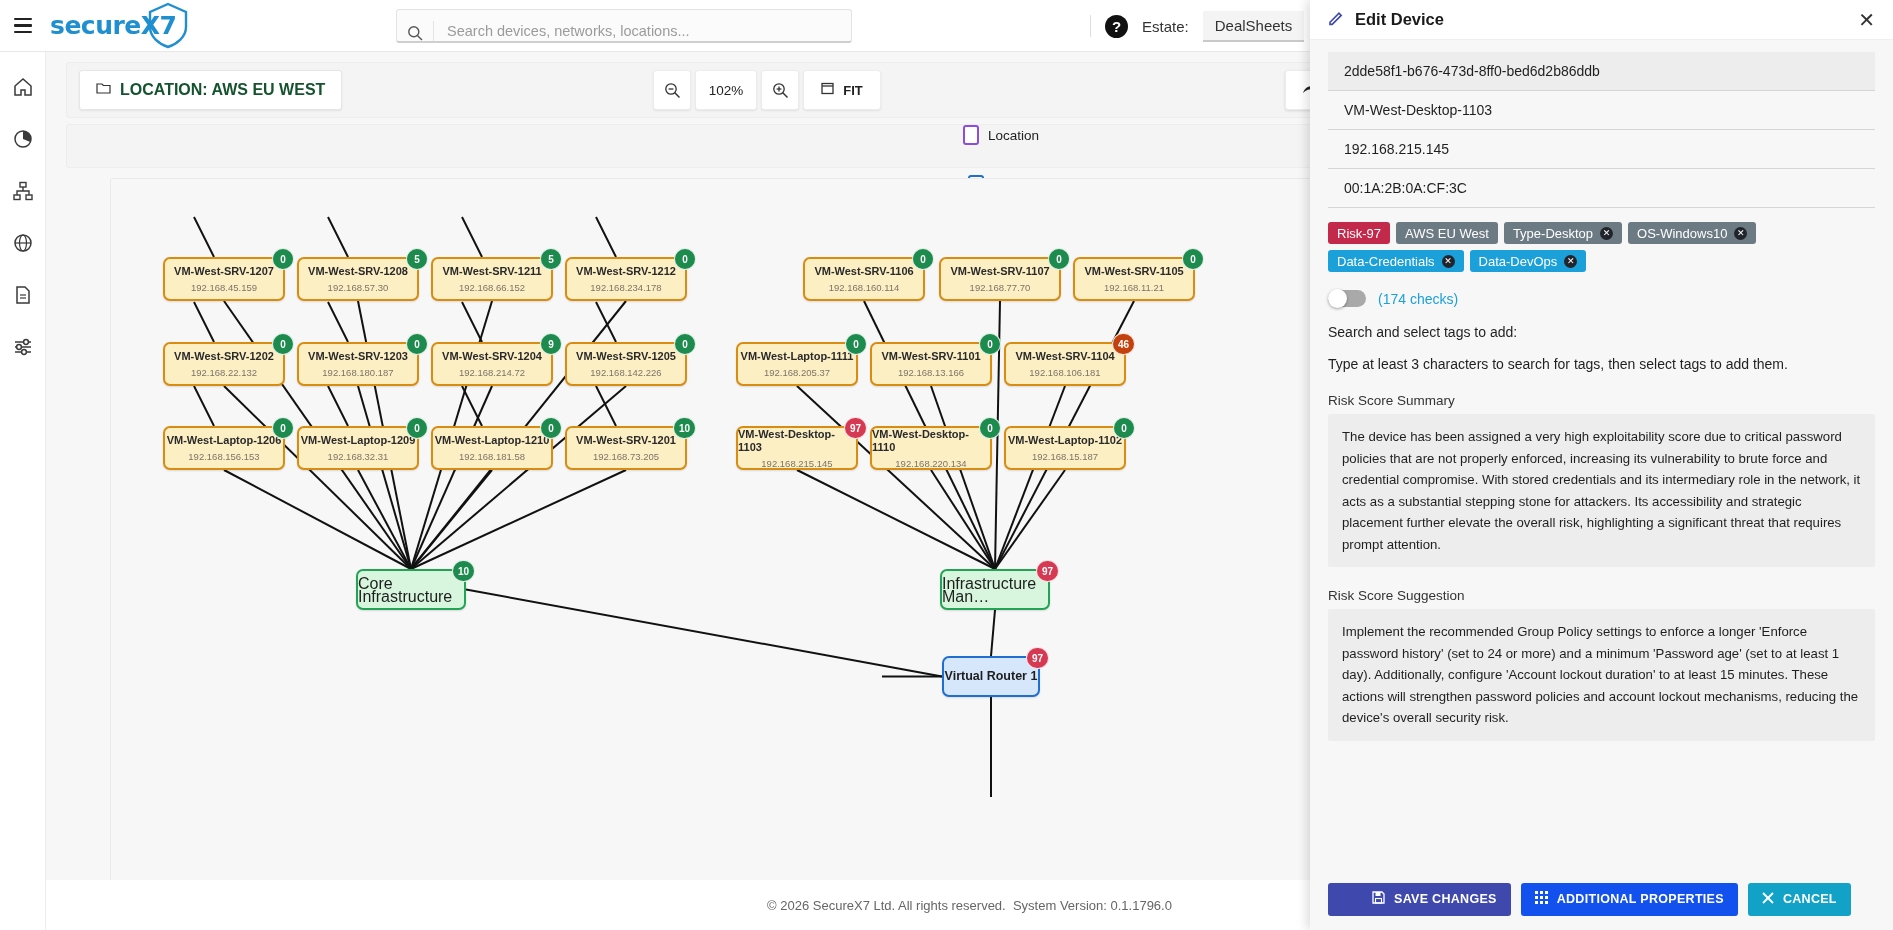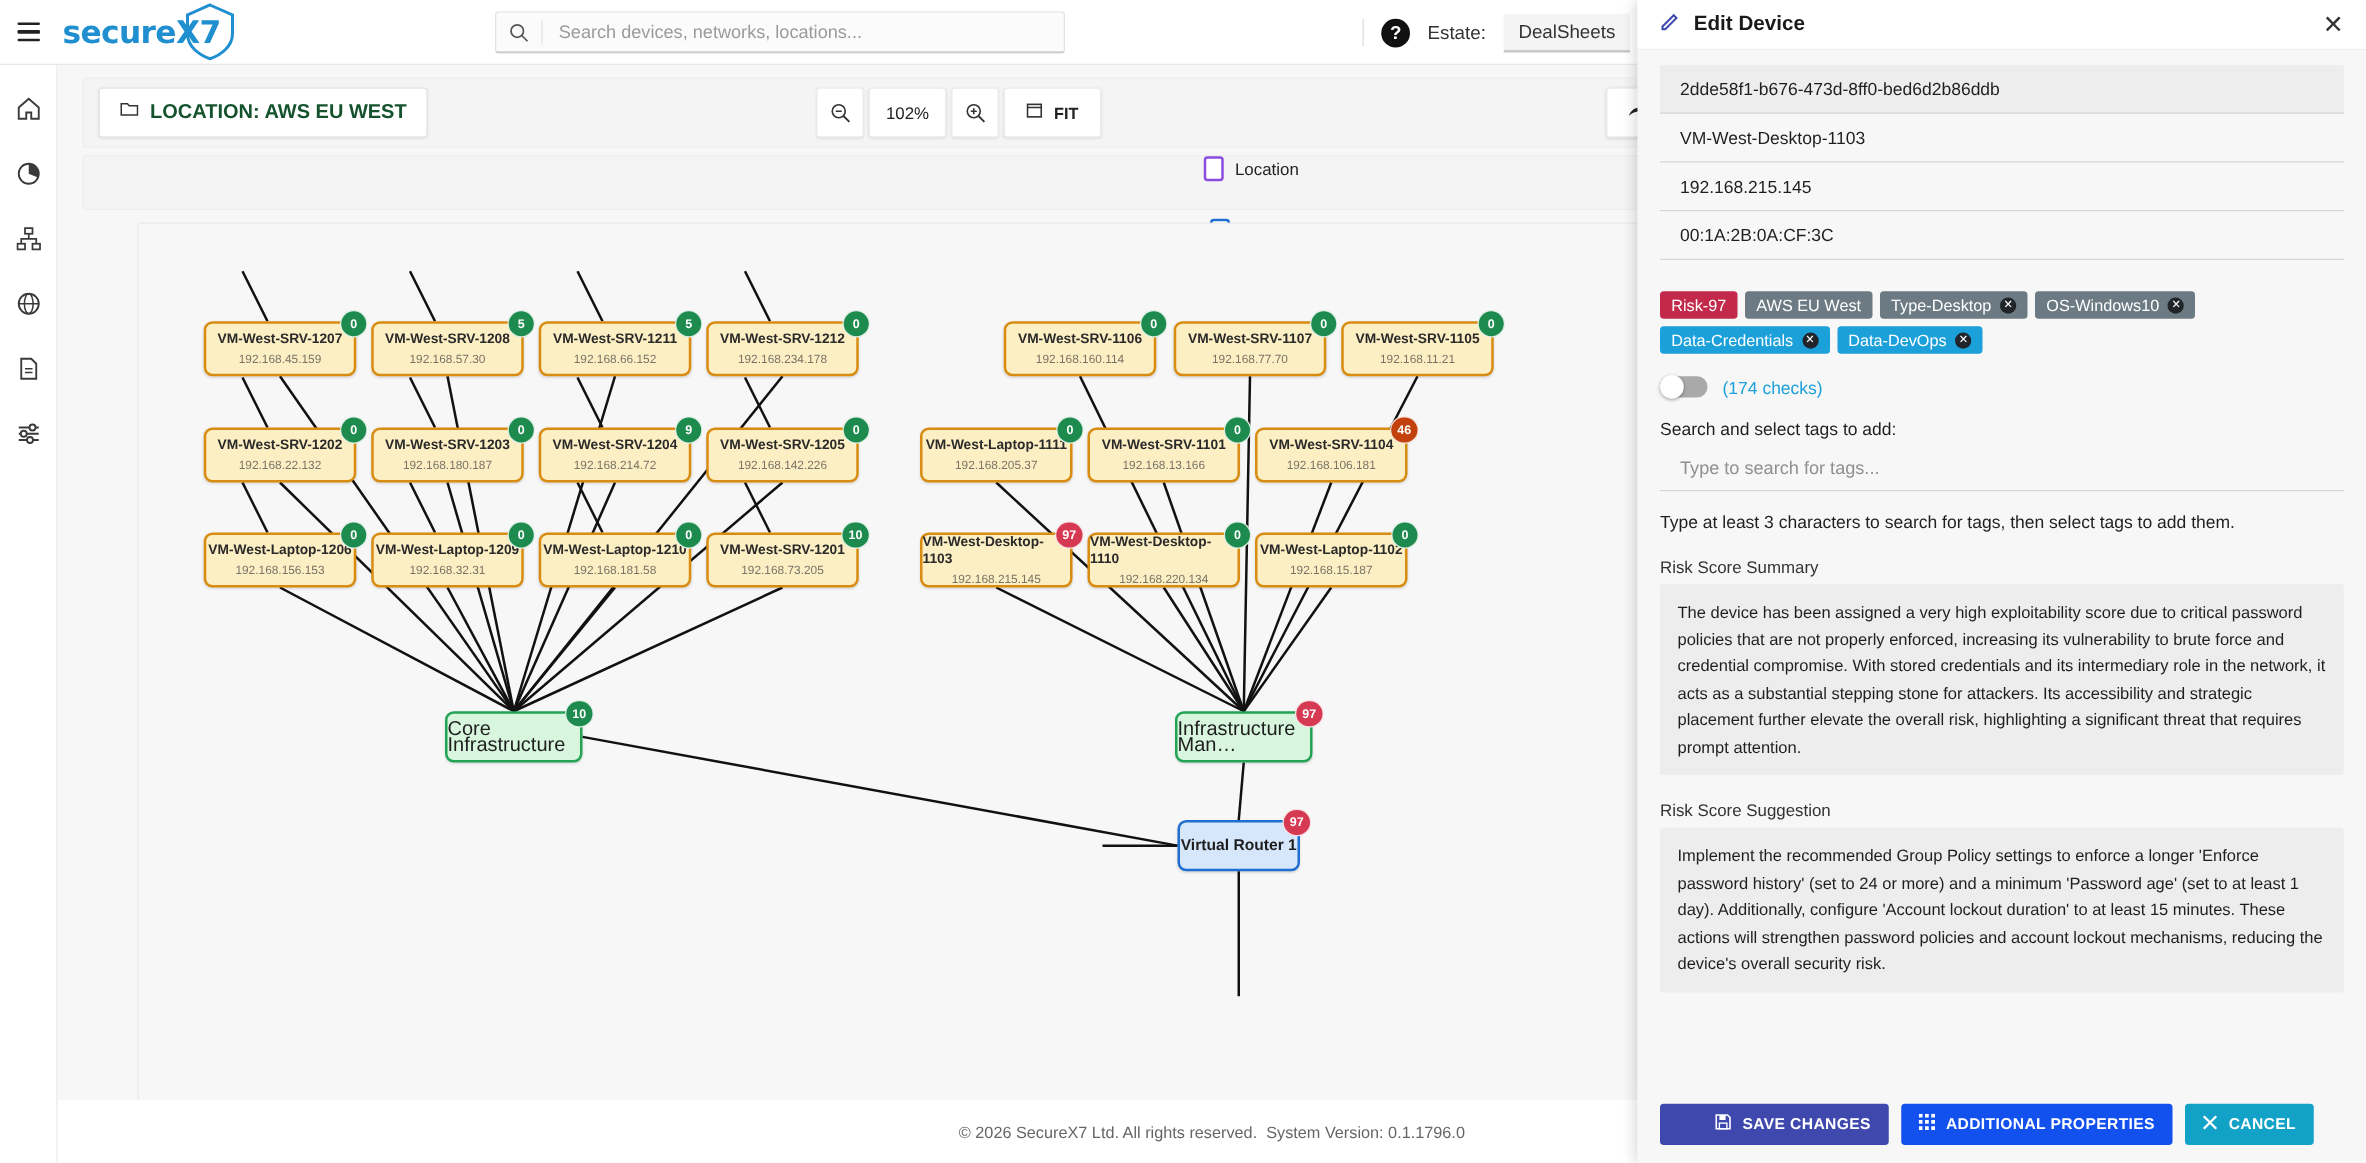--- a/index.html
+++ b/index.html
@@ -21,21 +21,21 @@
   #hamburger span { display: block; width: 18px; height: 2.5px; background: #222; border-radius: 1px;}
   #logo { margin-left: 10px; display: flex; align-items: center; height: 44px; }
   .logo-text { font-size: 25px; font-weight: bold; color: #1f8fd0; letter-spacing: -0.5px; font-family: "DejaVu Sans", sans-serif;}
   .shield { position: relative; width: 44px; height: 46px; margin-left: -30px; }
   .shield svg { position: absolute; left: 0; top: -2px; }
 
   #search-wrap {
     position: absolute; left: 396px; top: 9px;
     width: 456px; height: 34px;
     background: #fbfbfb; border: 1px solid #e3e3e3; border-bottom: 2px solid #cfcfcf;
-    border-radius: 3px; display: flex; align-items: center;
+    border-radius: 3px; display: flex; align-items: flex-end;
   }
   #search-wrap .sicon { width: 36px; display:flex; align-items:center; justify-content:center; }
   #search-wrap input {
     flex: 1; border: none; outline: none; background: transparent;
     font-size: 14.5px; color: #333; font-family: "Liberation Sans", sans-serif;
     border-left: 1px solid #e3e3e3; padding-left: 13px; height: 20px;
   }
   #search-wrap input::placeholder { color: #9b9b9b; }
 
   #topbar-right { position: absolute; left: 1090px; top: 0; height: 52px; display: flex; align-items: center; gap: 14px;}
@@ -147,21 +147,21 @@
   #panel-close { margin-left: auto; font-size: 20px; color: #333; cursor: pointer; line-height: 1; }
   #panel-body { flex: 1; overflow: hidden; padding: 12px 18px 0 18px; }
 
   .field {
     width: 100%; border: none; border-bottom: 1px solid #d6d6d6;
     background: transparent; font-size: 14px; color: #1f1f1f;
     padding: 11px 16px; outline: none; font-family: "Liberation Sans", sans-serif;
   }
   .field.readonly { background: #ededed; border-bottom: 1px solid #d6d6d6; }
 
-  #tags { display: flex; flex-wrap: wrap; gap: 6px; margin-top: 25px; }
+  #tags { display: flex; flex-wrap: wrap; gap: 6px; margin-top: 14px; }
   .tag {
     display: inline-flex; align-items: center; gap: 7px; height: 22px;
     padding: 0 9px; border-radius: 3px; font-size: 13px; color: #fff;
   }
   .tag.risk { background: #c2294a; }
   .tag.grey { background: #6c7a83; }
   .tag.blue { background: #1ba0da; }
   .tag .x {
     width: 13px; height: 13px; border-radius: 50%; background: #21252b;
     color: #fff; font-size: 9px; display: flex; align-items: center; justify-content: center;
@@ -570,21 +570,20 @@
       </div>
 
     <div id="toggle-row">
       <div class="switch">
           <span class="knob"></span>
         </div>
       <span id="checks-count">(174 checks)</span>
     </div>
 
     <div class="lbl">Search and select tags to add:</div>
-    <input id="tagsearch" placeholder="Type to search for tags..." style="">
     <div class="hint">Type at least 3 characters to search for tags, then select tags to add them.</div>
 
     <div class="sec-title">Risk Score Summary</div>
     <div class="sec-box">The device has been assigned a very high exploitability score due to critical password policies that are not properly enforced, increasing its vulnerability to brute force and credential compromise. With stored credentials and its intermediary role in the network, it acts as a substantial stepping stone for attackers. Its accessibility and strategic placement further elevate the overall risk, highlighting a significant threat that requires prompt attention.</div>
 
     <div class="sec-title">Risk Score Suggestion</div>
     <div class="sec-box">Implement the recommended Group Policy settings to enforce a longer 'Enforce password history' (set to 24 or more) and a minimum 'Password age' (set to at least 1 day). Additionally, configure 'Account lockout duration' to at least 15 minutes. These actions will strengthen password policies and account lockout mechanisms, reducing the device's overall security risk.</div>
   </div>
 
   <div id="panel-foot">

